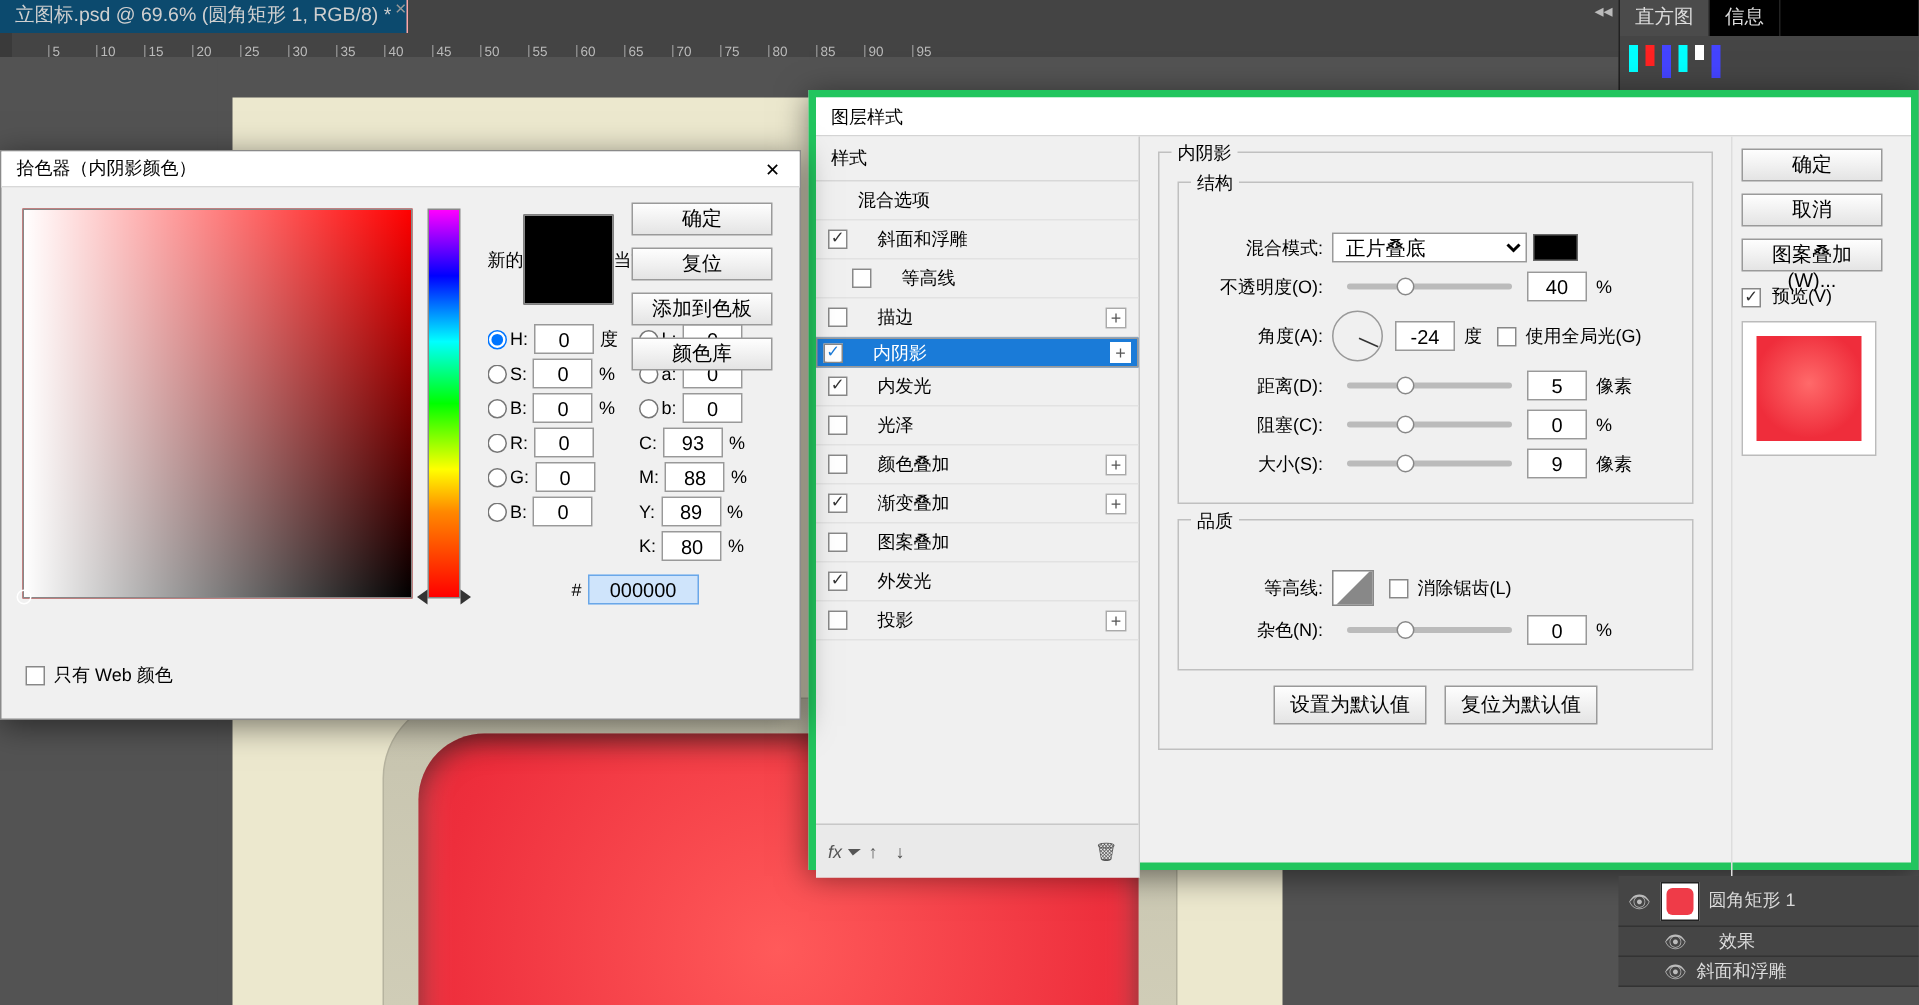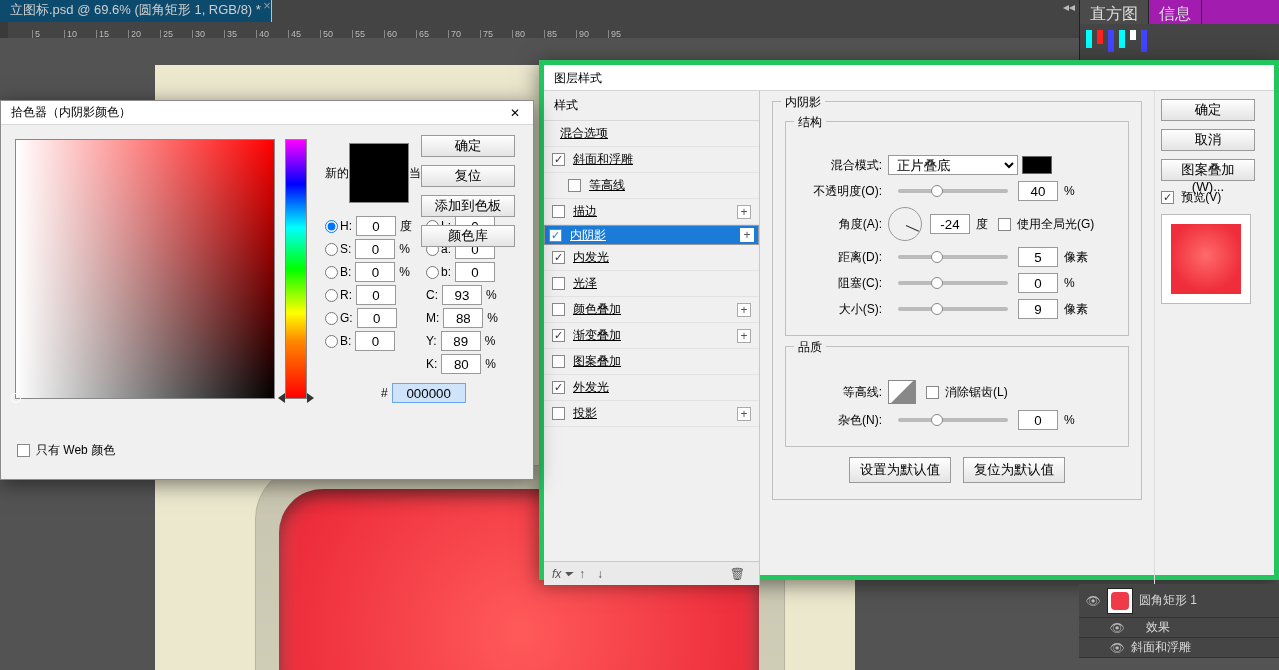--- a/index.html
+++ b/index.html
@@ -7,44 +7,44 @@
   .tabbar{background:#444;height:22px;display:flex;align-items:flex-end;}
   .tab{background:#0c4a6e;color:#cfcfcf;font-size:13px;padding:3px 10px;border-top:1px solid #666;border-right:1px solid #fca5a5;position:relative;}
   .caret{position:absolute;right:0;top:0;color:#999;}
   .ruler{height:16px;background:#444;color:#bbb;font-size:9px;white-space:nowrap;overflow:hidden;letter-spacing:0;display:flex;align-items:flex-end;}
   .ruler span{display:inline-block;width:32px;text-align:left;border-left:1px solid #888;padding-left:2px;height:8px;line-height:8px;}
   .canvas-stage{position:absolute;left:145px;top:40px;right:0;bottom:0;background:#535353;}
   .art{position:absolute;left:10px;top:25px;width:700px;height:640px;background:#ece8ce;}
   .icon-bg{position:absolute;left:100px;top:400px;width:530px;height:530px;border-radius:54px;background:linear-gradient(#c7c4af,#dedbc4);border:1px solid #b6b39f;}
   .icon-red{position:absolute;left:124px;top:424px;width:480px;height:480px;border-radius:44px;background:radial-gradient(circle at 50% 30%, #ff5a5a 0%, #ee2e3c 55%, #d4202f 100%);box-shadow:inset 0 6px 18px rgba(0,0,0,.5),inset 0 -6px 25px rgba(255,255,255,.25);}
   .right-panels{position:absolute;right:0;top:0;width:200px;height:60px;background:#454545;border-left:1px solid #222;}
-  .right-tabs{height:24px;display:flex;color:#ddd;font-size:16px;background:#a21caf;}
+  .right-tabs{height:24px;display:flex;color:#ddd;font-size:13px;background:#000000;align-items:flex-end;}
   .right-tabs div{padding:4px 10px;border-right:1px solid #222;}
   .right-tabs .on{background:#4b4b4b;}
   .hist{display:flex;gap:5px;padding:6px;}
   .hist .bar{width:6px;background:#0ff;height:18px;}
   .hist .r{background:#f22;height:14px;}
   .hist .b{background:#44f;height:22px;}
   .hist .w{background:#fff;height:10px;}
 
   
   .ls-dialog{position:absolute;left:539px;top:60px;width:740px;height:520px;background:#f0f0f0;border:5px solid #22c55e;box-shadow:0 4px 20px rgba(0,0,0,.5);}
   .ls-title{height:26px;padding:5px 10px;font-size:12px;background:#fff;border-bottom:1px solid #d4d4d4;}
   .ls-body{display:flex;height:494px;}
   .ls-styles{width:216px;border-right:1px solid #c8c8c8;background:#f0f0f0;position:relative;}
   .ls-styles .hdr{padding:6px 10px;border-bottom:1px solid #d8d8d8;}
   .ls-row{display:flex;align-items:center;height:26px;padding:0 8px;border-bottom:1px solid #e2e2e2;justify-content:space-between;}
   .ls-row.sel{background:#1a7bd8;color:#fff;}
-  .ls-row .lbl{flex:1;margin-left:8px;text-decoration:underline;}
+  .ls-row .lbl{flex:1;margin-left:20px;}
   .cbx{width:13px;height:13px;border:1px solid #888;background:#fff;display:inline-flex;align-items:center;justify-content:center;font-size:11px;line-height:1;}
   .cbx.ck::after{content:"✓";color:#333;}
   .ls-row.sel .cbx.ck::after{color:#1a7bd8;background:#fff;}
   .plus{width:14px;height:14px;border:1px solid #aaa;background:#fff;color:#555;text-align:center;line-height:12px;font-size:12px;}
   .ls-row.sel .plus{border-color:#fff;}
-  .ls-foot{position:absolute;bottom:0;left:0;right:0;height:24px;background:#eaeaea;border-top:1px solid #c8c8c8;display:flex;align-items:center;padding:0 8px;color:#555;font-style:italic;}
+  .ls-foot{position:absolute;bottom:0;left:0;right:0;height:36px;background:#eaeaea;border-top:1px solid #c8c8c8;display:flex;align-items:center;padding:0 8px;color:#555;font-style:italic;}
   .ls-foot .sp{flex:1;}
   .ls-foot .ic{margin:0 6px;font-style:normal;cursor:pointer;}
   .ls-main{flex:1;padding:10px 12px;position:relative;}
   .fieldset{border:1px solid #c0c0c0;padding:10px 12px;margin-bottom:10px;}
   .fieldset .legend{position:relative;top:-18px;background:#f0f0f0;padding:0 4px;display:inline-block;margin-left:-4px;}
   .fieldset.outer>.legend{font-size:12px;}
   .frow{display:flex;align-items:center;margin:6px 0;}
   .frow .lab{width:84px;text-align:right;margin-right:6px;}
   .txt{width:40px;height:20px;border:1px solid #999;background:#fff;text-align:center;}
   .sel{height:20px;border:1px solid #999;background:#fff;padding:0 4px;}

